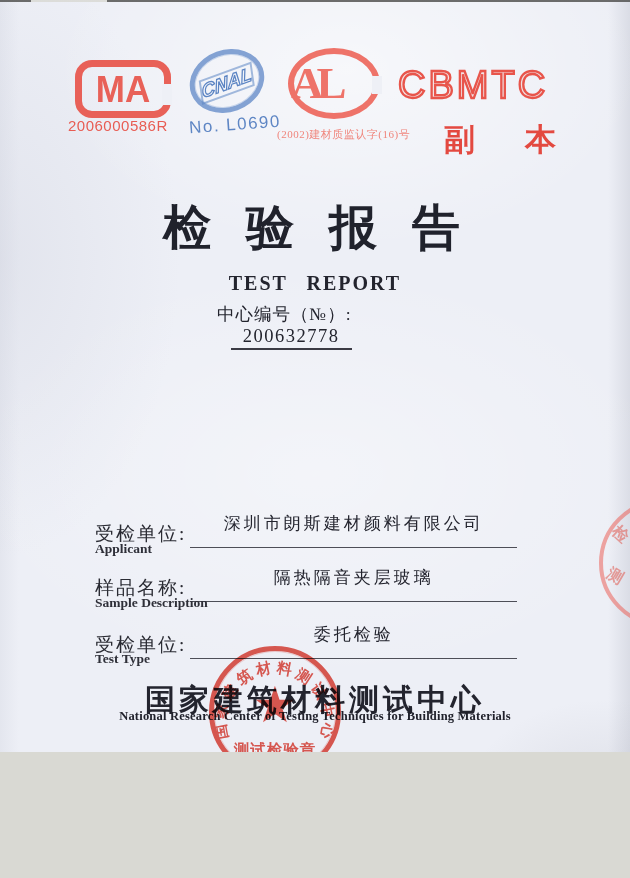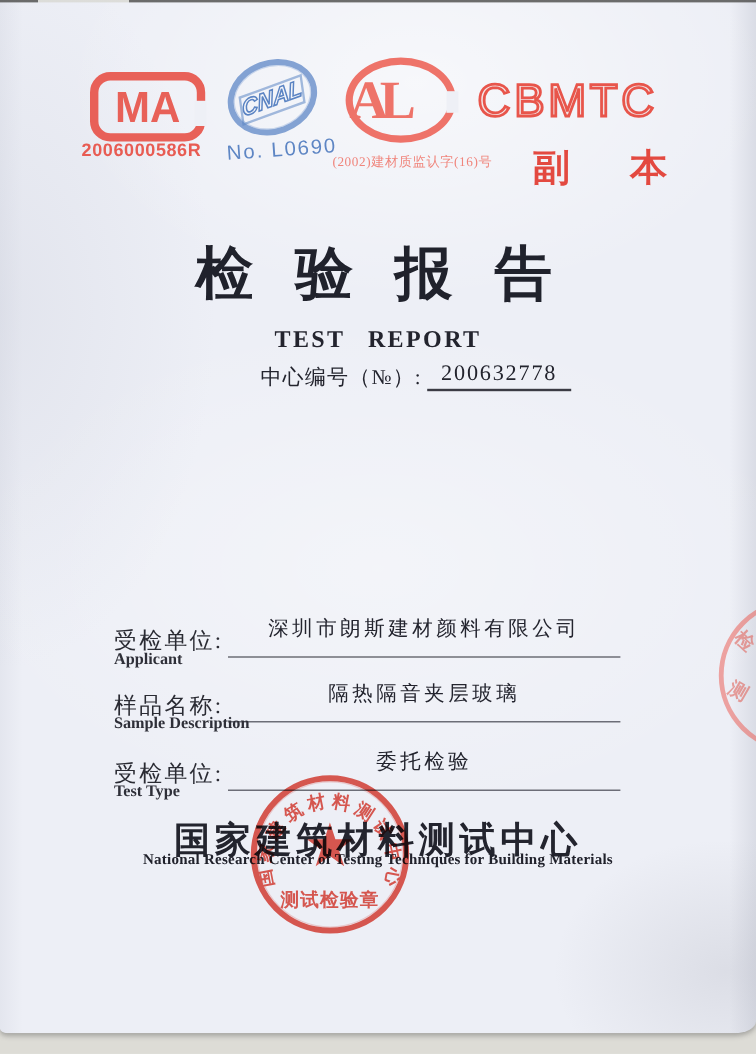--- a/index.html
+++ b/index.html
@@ -1,20 +1,20 @@
 <!DOCTYPE html>
 <html><head>
 <meta charset="utf-8">
 <style>
   * { margin:0; padding:0; box-sizing:border-box; }
   html,body { width:630px; height:878px; background:#d9d9d3; }
   .serif { font-family:"Liberation Serif","DejaVu Serif",serif; }
   .sans  { font-family:"Liberation Sans","DejaVu Sans",sans-serif; }
 
-  #page { position:relative; width:630px; height:878px; overflow:hidden;
+  #page { position:relative; width:630px; height:752px; overflow:hidden;
           background:#dddcd6; font-family:"Liberation Serif","DejaVu Serif",serif; }
 
   #paper { position:absolute; left:0; top:0; width:630px; height:861px;
     background:
       radial-gradient(ellipse 420px 260px at 55% 8%, rgba(255,255,255,.55), rgba(255,255,255,0) 70%),
       radial-gradient(ellipse 300px 500px at 0% 30%, rgba(205,208,220,.35), rgba(205,208,220,0) 60%),
       radial-gradient(ellipse 260px 200px at 96% 94%, rgba(150,152,165,.20), rgba(150,152,165,0) 55%),
       radial-gradient(ellipse 500px 300px at 50% 55%, rgba(255,255,255,.35), rgba(255,255,255,0) 70%),
       linear-gradient(90deg, rgba(170,174,190,.14) 0, rgba(170,174,190,0) 3%, rgba(170,174,190,0) 96.5%, rgba(150,154,170,.22) 100%),
       #edeff6;
@@ -23,21 +23,21 @@
 
   #top-edge-line { position:absolute; left:0; top:0; width:100%; height:2px;
     background:linear-gradient(90deg,#4a4a48 0 5%, #d8d8d2 5% 17%, #4a4a48 17% 100%); opacity:.8; }
 
   
   .cma-box { position:absolute; left:75px; top:60px; width:96px; height:58px;
     border:7px solid #e8554b; border-radius:17px; opacity:.92; }
   .cma-gap { position:absolute; right:-8px; top:17px; width:10px; height:21px; background:#eef0f6; }
   .cma-ma  { position:absolute; width:100%; text-align:center; top:2px; font-size:35px; line-height:42px;
     font-weight:800; color:#e8554b; letter-spacing:0; transform:scaleY(1.04); }
-  .cma-num { position:absolute; left:68px; top:117px; font-size:15px; font-weight:700;
+  .cma-num { position:absolute; left:68px; top:117px; font-size:15px; font-weight:400;
     color:#e8554b; letter-spacing:.5px; opacity:.95; }
 
   .cnal-box { position:absolute; left:189px; top:50px; width:76px; height:62px;
     border:5px solid rgba(91,132,198,.8); border-radius:50%; transform:rotate(-20deg);
     box-shadow:inset 0 0 0 1px rgba(91,132,198,.3); opacity:.92; }
   .cnal-band { position:absolute; left:4px; top:16px; width:56px; height:24px;
     border:2px solid rgba(79,123,191,.55); transform:skewX(-12deg); display:flex;
     align-items:center; justify-content:center; }
   .cnal-word { font-style:italic; font-weight:900; font-size:19px; letter-spacing:0;
     color:rgba(255,255,255,.15); -webkit-text-stroke:1.3px #4f7bbf; }
@@ -57,21 +57,21 @@
     -webkit-text-stroke:2.3px #e8554b; }
   @supports not (-webkit-text-stroke:1px red) { .cbmtc { color:#e8554b; } }
   .duplicate { position:absolute; left:444px; top:119px; font-size:31px; font-weight:600;
     color:#e23b31; letter-spacing:50px; white-space:nowrap; opacity:.92; }
 
   
   .title-zh { position:absolute; left:163px; top:196px; font-size:48px; font-weight:600;
     color:#20222c; letter-spacing:35px; white-space:nowrap; }
   .title-en { position:absolute; left:0; top:272px; width:630px; text-align:center;
     font-size:20px; font-weight:700; color:#23242e; letter-spacing:2px; word-spacing:12px; }
-  .report-no { position:absolute; left:217px; top:302px; display:flex; align-items:flex-end; }
+  .report-no { position:absolute; left:217px; top:302px; display:flex; align-items:flex-end;flex-direction:column; }
   .report-no-label { font-size:17.5px; color:#23242e; letter-spacing:1px; }
   .report-no-value { font-size:18.5px; font-weight:400; color:#23242e; letter-spacing:1.5px;
     border-bottom:2px solid #3b3b44; padding:0 12px 1px 12px; margin-left:4px; }
 
   
   .field-row { position:absolute; left:95px; width:422px; display:flex; align-items:flex-end; }
   .field-label { font-size:19px; color:#2a2b33; letter-spacing:2px; white-space:nowrap;
     padding-bottom:1px; }
   .field-line { flex:1; border-bottom:1.5px solid #4d4e57; text-align:center; font-size:17px;
     color:#23242e; letter-spacing:3px; padding-bottom:12px; margin-left:4px; white-space:nowrap; }

